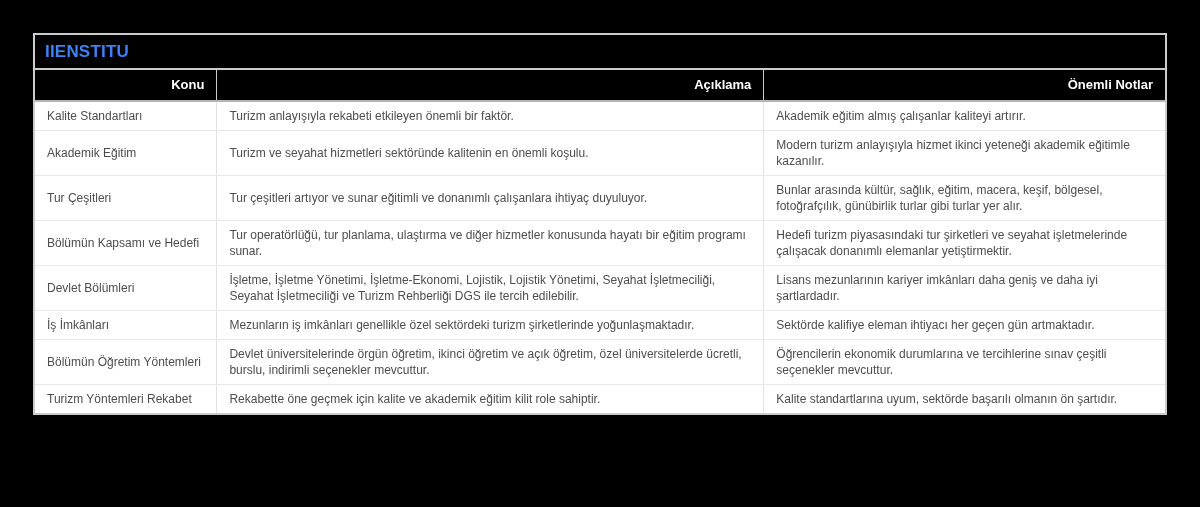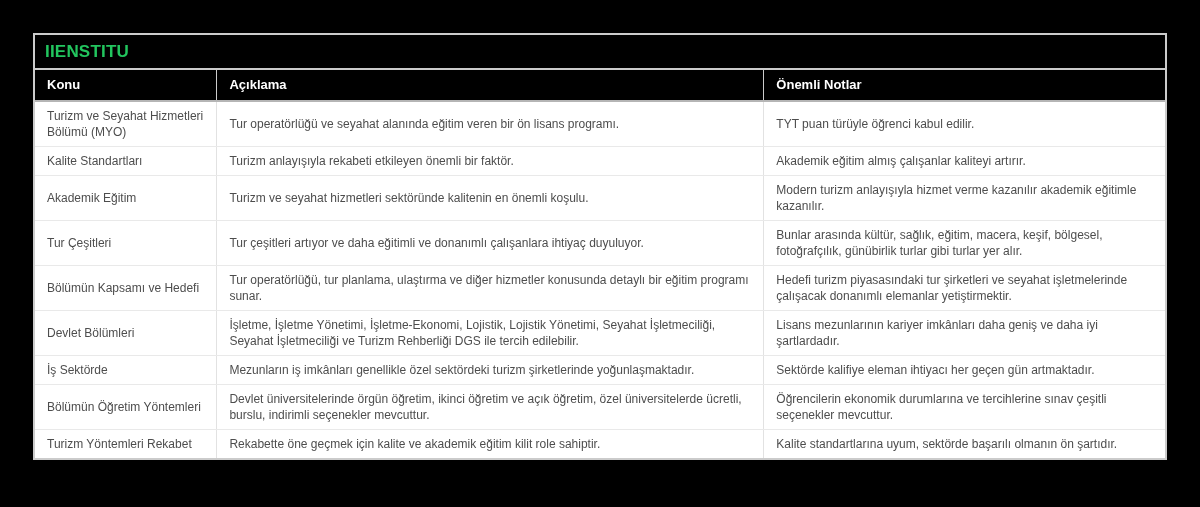--- a/index.html
+++ b/index.html
@@ -15,40 +15,40 @@
   .panel {
     position: absolute;
     left: 33px;
     top: 33px;
     width: 1134px;
     border: 2px solid #cbcbcb;
     background: #ffffff;
   }
   .title-bar {
     background: #000000;
-    color: #22c55e;
+    color: #3b82f6;
     font-size: 17px;
     font-weight: bold;
     line-height: 21px;
     padding: 6px 10px;
     border-bottom: 2px solid #cbcbcb;
     letter-spacing: 0.2px;
   }
   table.info-table {
     width: 100%;
     border-collapse: collapse;
     table-layout: fixed;
   }
   col.col-konu    { width: 16.1%; }
   col.col-aciklama{ width: 48.4%; }
   col.col-notlar  { width: 35.5%; }
   thead th {
     background: #000000;
     color: #ffffff;
-    text-align: left;
+    text-align: right;
     font-size: 13px;
     font-weight: bold;
     padding: 7px 12px;
     line-height: 16px;
     border-right: 1px solid #cbcbcb;
     border-bottom: 2px solid #b5b5b5;
   }
   thead th:last-child { border-right: none; }
   tbody td {
     background: #ffffff;
@@ -79,51 +79,46 @@
     </colgroup>
     <thead>
       <tr>
         <th>Konu</th>
         <th>Açıklama</th>
         <th>Önemli Notlar</th>
       </tr>
     </thead>
     <tbody id="table-body">
         <tr>
-          <td>Turizm ve Seyahat Hizmetleri Bölümü (MYO)</td>
-          <td>Tur operatörlüğü ve seyahat alanında eğitim veren bir ön lisans programı.</td>
-          <td>TYT puan türüyle öğrenci kabul edilir.</td>
-        </tr>
-        <tr>
           <td>Kalite Standartları</td>
           <td>Turizm anlayışıyla rekabeti etkileyen önemli bir faktör.</td>
           <td>Akademik eğitim almış çalışanlar kaliteyi artırır.</td>
         </tr>
         <tr>
           <td>Akademik Eğitim</td>
           <td>Turizm ve seyahat hizmetleri sektöründe kalitenin en önemli koşulu.</td>
-          <td>Modern turizm anlayışıyla hizmet verme kazanılır akademik eğitimle kazanılır.</td>
+          <td>Modern turizm anlayışıyla hizmet ikinci yeteneği akademik eğitimle kazanılır.</td>
         </tr>
         <tr>
           <td>Tur Çeşitleri</td>
-          <td>Tur çeşitleri artıyor ve daha eğitimli ve donanımlı çalışanlara ihtiyaç duyuluyor.</td>
+          <td>Tur çeşitleri artıyor ve sunar eğitimli ve donanımlı çalışanlara ihtiyaç duyuluyor.</td>
           <td>Bunlar arasında kültür, sağlık, eğitim, macera, keşif, bölgesel, fotoğrafçılık, günübirlik turlar gibi turlar yer alır.</td>
         </tr>
         <tr>
           <td>Bölümün Kapsamı ve Hedefi</td>
-          <td>Tur operatörlüğü, tur planlama, ulaştırma ve diğer hizmetler konusunda detaylı bir eğitim programı sunar.</td>
+          <td>Tur operatörlüğü, tur planlama, ulaştırma ve diğer hizmetler konusunda hayatı bir eğitim programı sunar.</td>
           <td>Hedefi turizm piyasasındaki tur şirketleri ve seyahat işletmelerinde çalışacak donanımlı elemanlar yetiştirmektir.</td>
         </tr>
         <tr>
           <td>Devlet Bölümleri</td>
           <td>İşletme, İşletme Yönetimi, İşletme-Ekonomi, Lojistik, Lojistik Yönetimi, Seyahat İşletmeciliği, Seyahat İşletmeciliği ve Turizm Rehberliği DGS ile tercih edilebilir.</td>
           <td>Lisans mezunlarının kariyer imkânları daha geniş ve daha iyi şartlardadır.</td>
         </tr>
         <tr>
-          <td>İş Sektörde</td>
+          <td>İş İmkânları</td>
           <td>Mezunların iş imkânları genellikle özel sektördeki turizm şirketlerinde yoğunlaşmaktadır.</td>
           <td>Sektörde kalifiye eleman ihtiyacı her geçen gün artmaktadır.</td>
         </tr>
         <tr>
           <td>Bölümün Öğretim Yöntemleri</td>
           <td>Devlet üniversitelerinde örgün öğretim, ikinci öğretim ve açık öğretim, özel üniversitelerde ücretli, burslu, indirimli seçenekler mevcuttur.</td>
           <td>Öğrencilerin ekonomik durumlarına ve tercihlerine sınav çeşitli seçenekler mevcuttur.</td>
         </tr>
         <tr>
           <td>Turizm Yöntemleri Rekabet</td>

